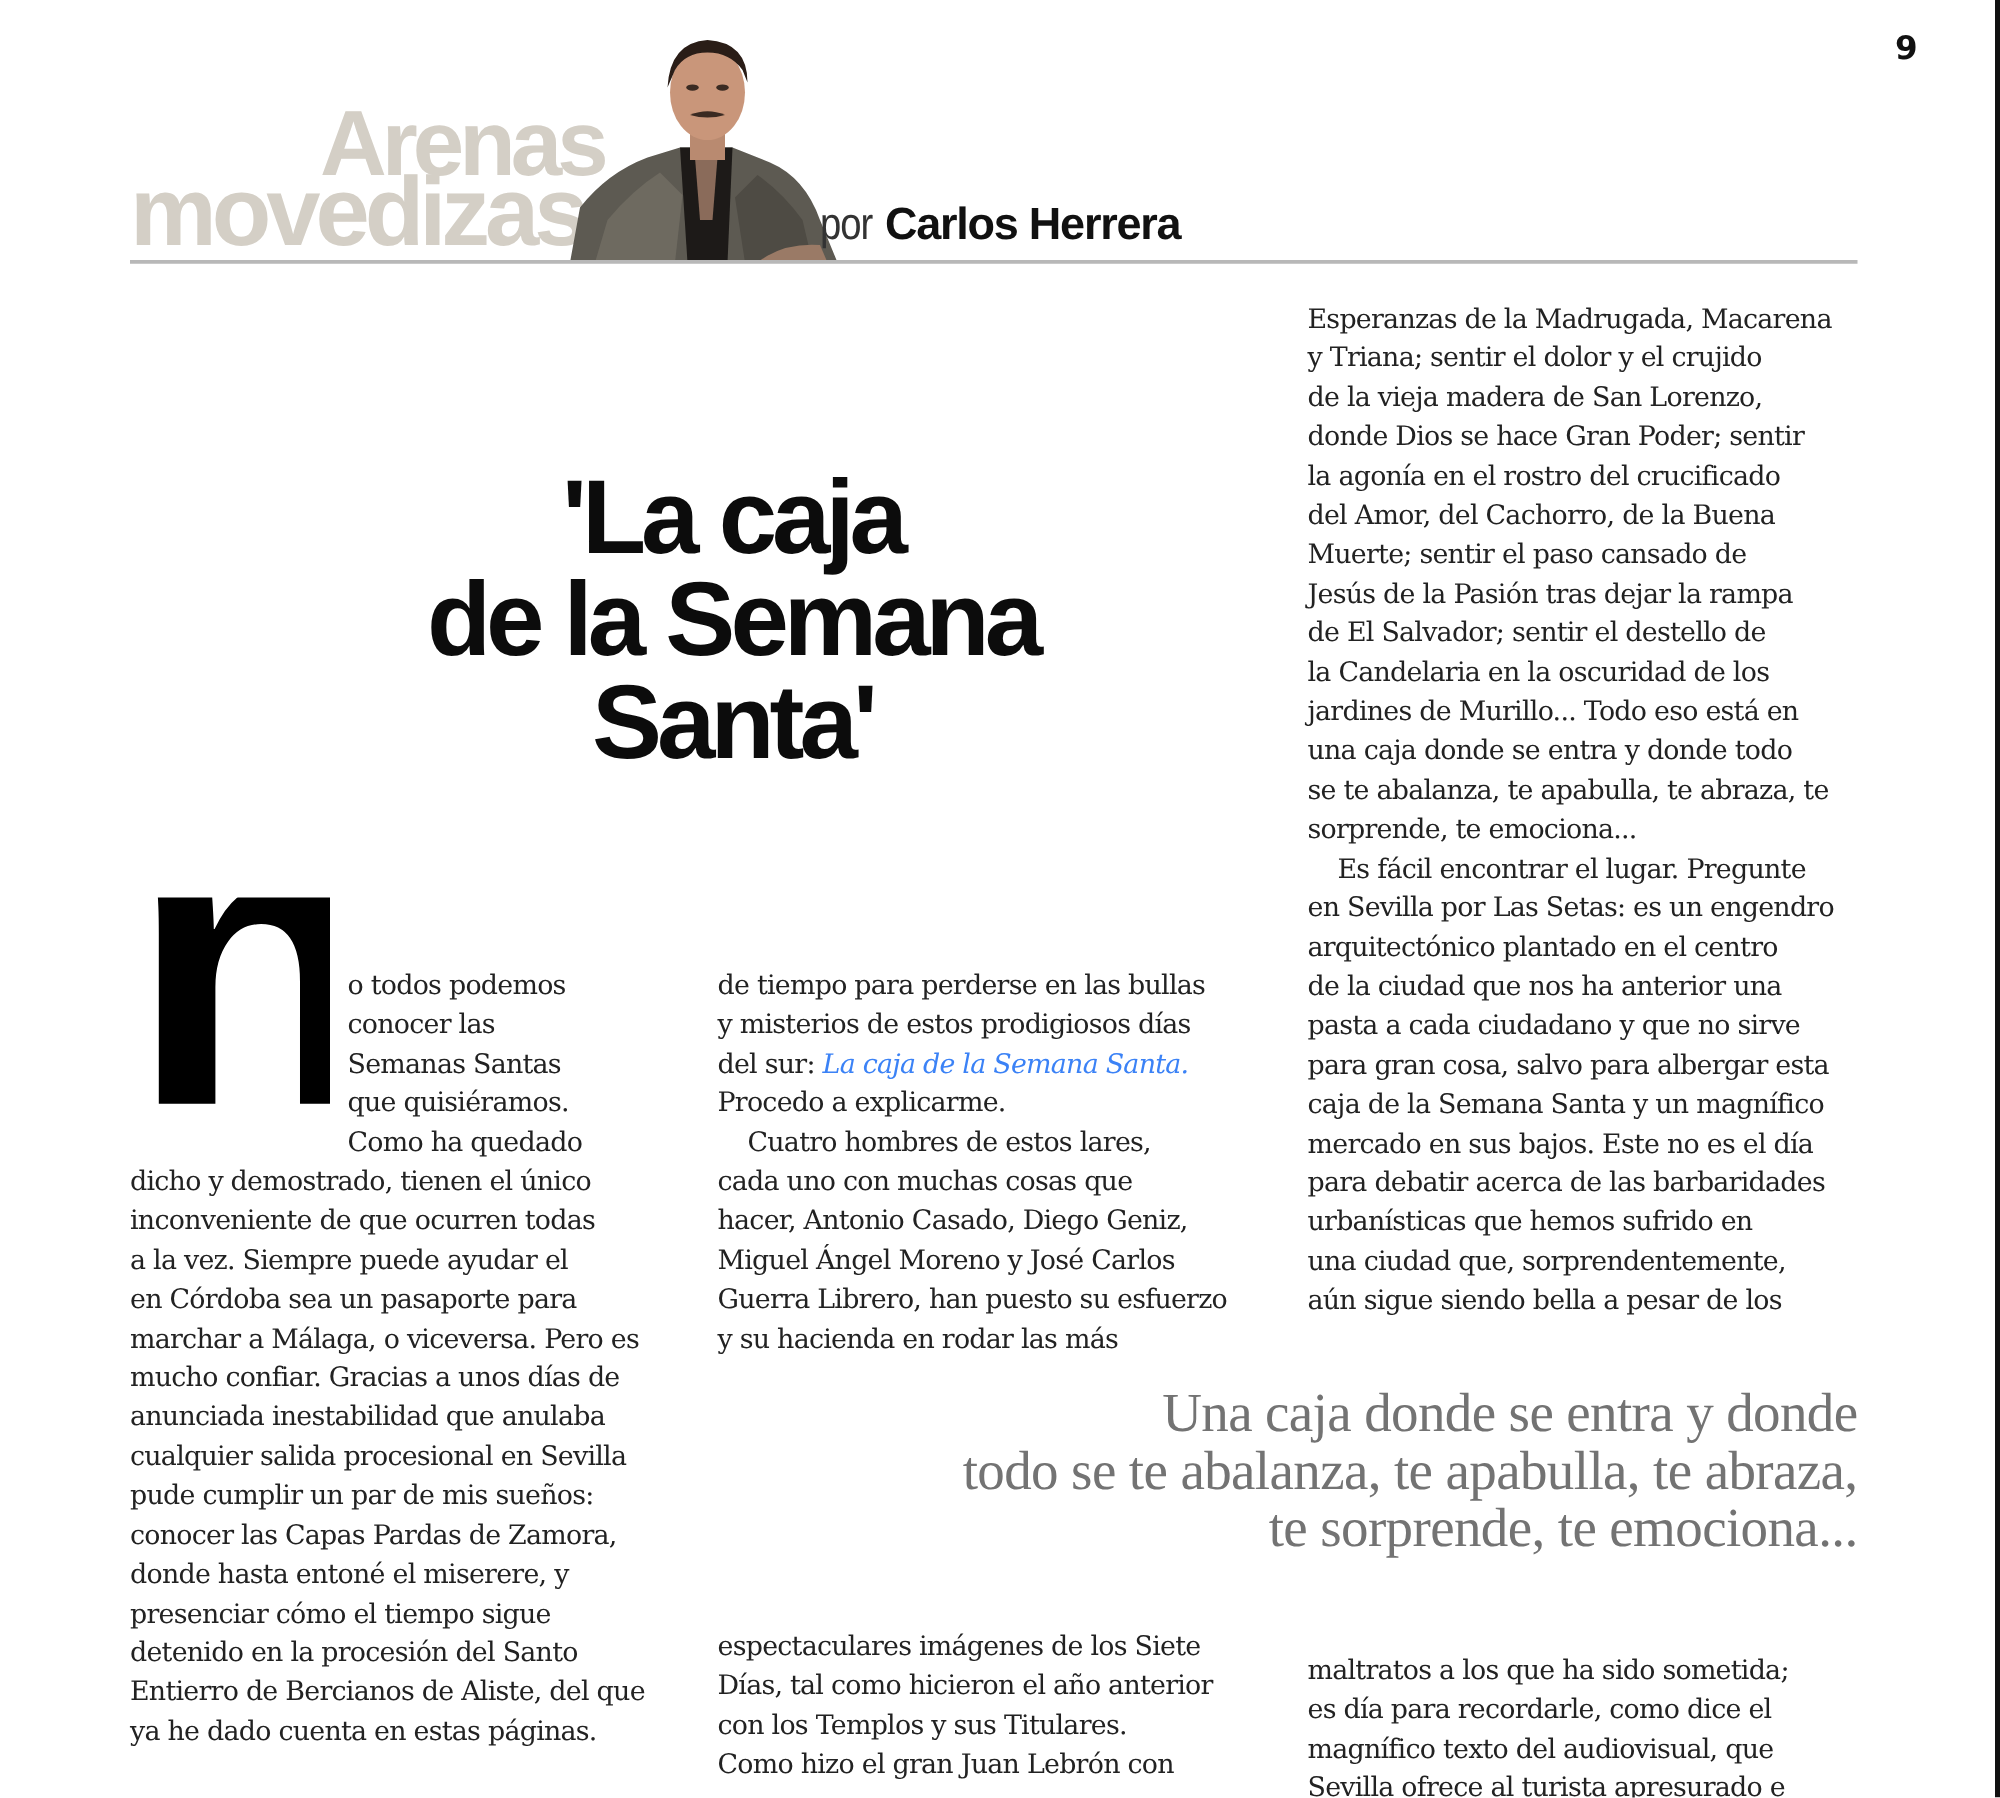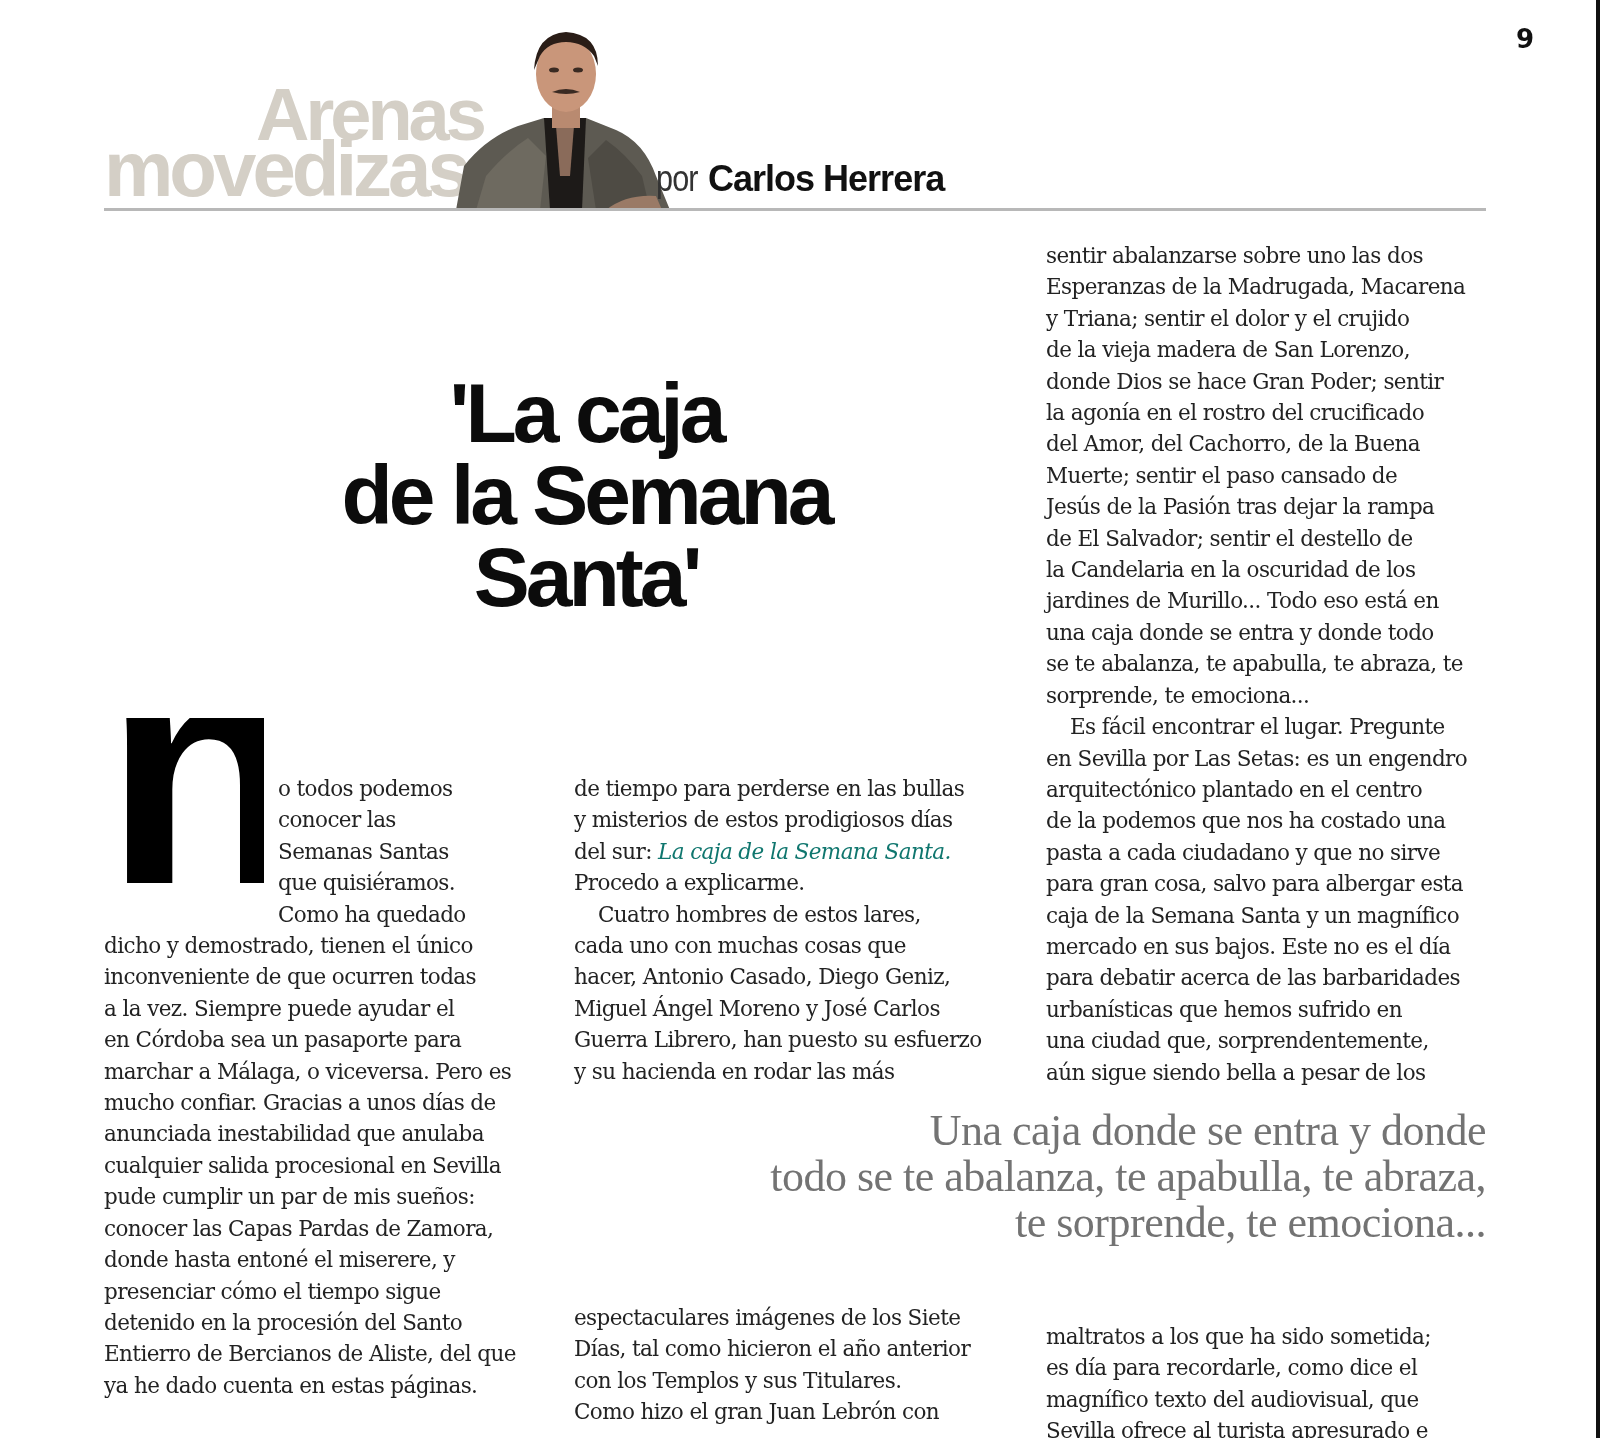--- a/index.html
+++ b/index.html
@@ -17,21 +17,21 @@
   .byline .por { font-weight: normal; color: #333; transform: scaleX(0.85); display: inline-block; transform-origin: left; margin-right: -6px; }
   .byline .author { font-weight: bold; text-align: right; }
   .rule { position: absolute; left: 104px; top: 208px; width: 1382px; height: 3px; background: #b8b8b8; }
 
   .headline { position: absolute; left: 270px; top: 356px; width: 600px; text-align: center; font-family: "Liberation Sans", sans-serif; font-weight: bold; font-size: 84px; line-height: 82px; letter-spacing: -4px; color: #0c0c0c; }
   .headline span { display: block; }
 
   .col { position: absolute; font-family: "DejaVu Serif", serif; font-size: 21.5px; line-height: 31.4px; color: #222; letter-spacing: -0.6px; }
   .col p { margin: 0; white-space: nowrap; }
   .col .ind { padding-left: 24px; }
-  .col em { font-style: italic; color: #0f766e; }
+  .col em { font-style: italic; color: #3b82f6; }
 
   .col1-top { left: 104px; top: 773px; width: 440px; }
   .col1-top .wrap-line { padding-left: 174px; }
   .dropcap { position: absolute; left: 104px; top: 718px; width: 160px; height: 190px; font-family: "Liberation Sans", sans-serif; font-weight: bold; font-size: 330px; line-height: 190px; color: #000; overflow: hidden; }
   .dropcap span { display: block; margin-top: -44px; letter-spacing: -10px; }
 
   .col2-top { left: 574px; top: 773px; width: 440px; }
   .col3-top { left: 1046px; top: 240px; width: 440px; }
 
   .pullquote { position: absolute; left: 620px; top: 1108px; width: 866px; text-align: right; font-family: "Liberation Serif", serif; font-size: 44px; line-height: 46px; color: #737373; letter-spacing: -0.5px; }
@@ -123,39 +123,38 @@
     <p>Procedo a explicarme.</p>
     <p class="ind">Cuatro hombres de estos lares,</p>
     <p>cada uno con muchas cosas que</p>
     <p>hacer, Antonio Casado, Diego Geniz,</p>
     <p>Miguel Ángel Moreno y José Carlos</p>
     <p>Guerra Librero, han puesto su esfuerzo</p>
     <p>y su hacienda en rodar las más</p>
   </div>
 
   <div class="col col3-top">
-    <p>sentir abalanzarse sobre uno las dos</p>
     <p>Esperanzas de la Madrugada, Macarena</p>
     <p>y Triana; sentir el dolor y el crujido</p>
     <p>de la vieja madera de San Lorenzo,</p>
     <p>donde Dios se hace Gran Poder; sentir</p>
     <p>la agonía en el rostro del crucificado</p>
     <p>del Amor, del Cachorro, de la Buena</p>
     <p>Muerte; sentir el paso cansado de</p>
     <p>Jesús de la Pasión tras dejar la rampa</p>
     <p>de El Salvador; sentir el destello de</p>
     <p>la Candelaria en la oscuridad de los</p>
     <p>jardines de Murillo... Todo eso está en</p>
     <p>una caja donde se entra y donde todo</p>
     <p>se te abalanza, te apabulla, te abraza, te</p>
     <p>sorprende, te emociona...</p>
     <p class="ind">Es fácil encontrar el lugar. Pregunte</p>
     <p>en Sevilla por Las Setas: es un engendro</p>
     <p>arquitectónico plantado en el centro</p>
-    <p>de la podemos que nos ha costado una</p>
+    <p>de la ciudad que nos ha anterior una</p>
     <p>pasta a cada ciudadano y que no sirve</p>
     <p>para gran cosa, salvo para albergar esta</p>
     <p>caja de la Semana Santa y un magnífico</p>
     <p>mercado en sus bajos. Este no es el día</p>
     <p>para debatir acerca de las barbaridades</p>
     <p>urbanísticas que hemos sufrido en</p>
     <p>una ciudad que, sorprendentemente,</p>
     <p>aún sigue siendo bella a pesar de los</p>
   </div>
 

